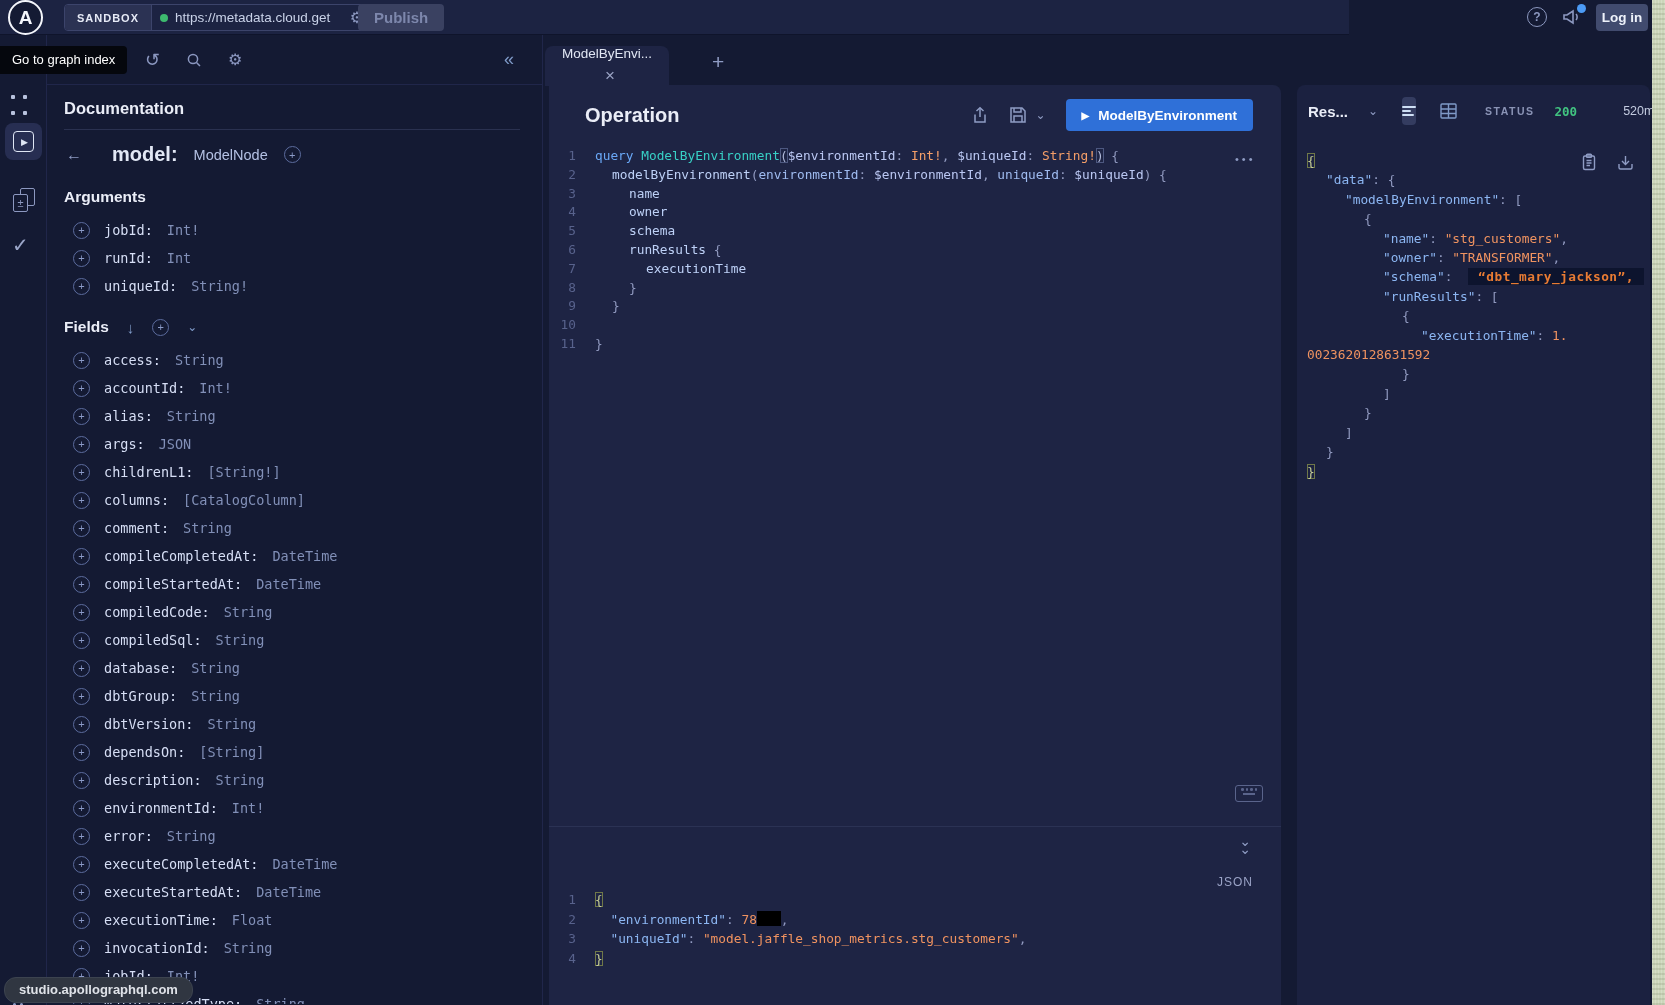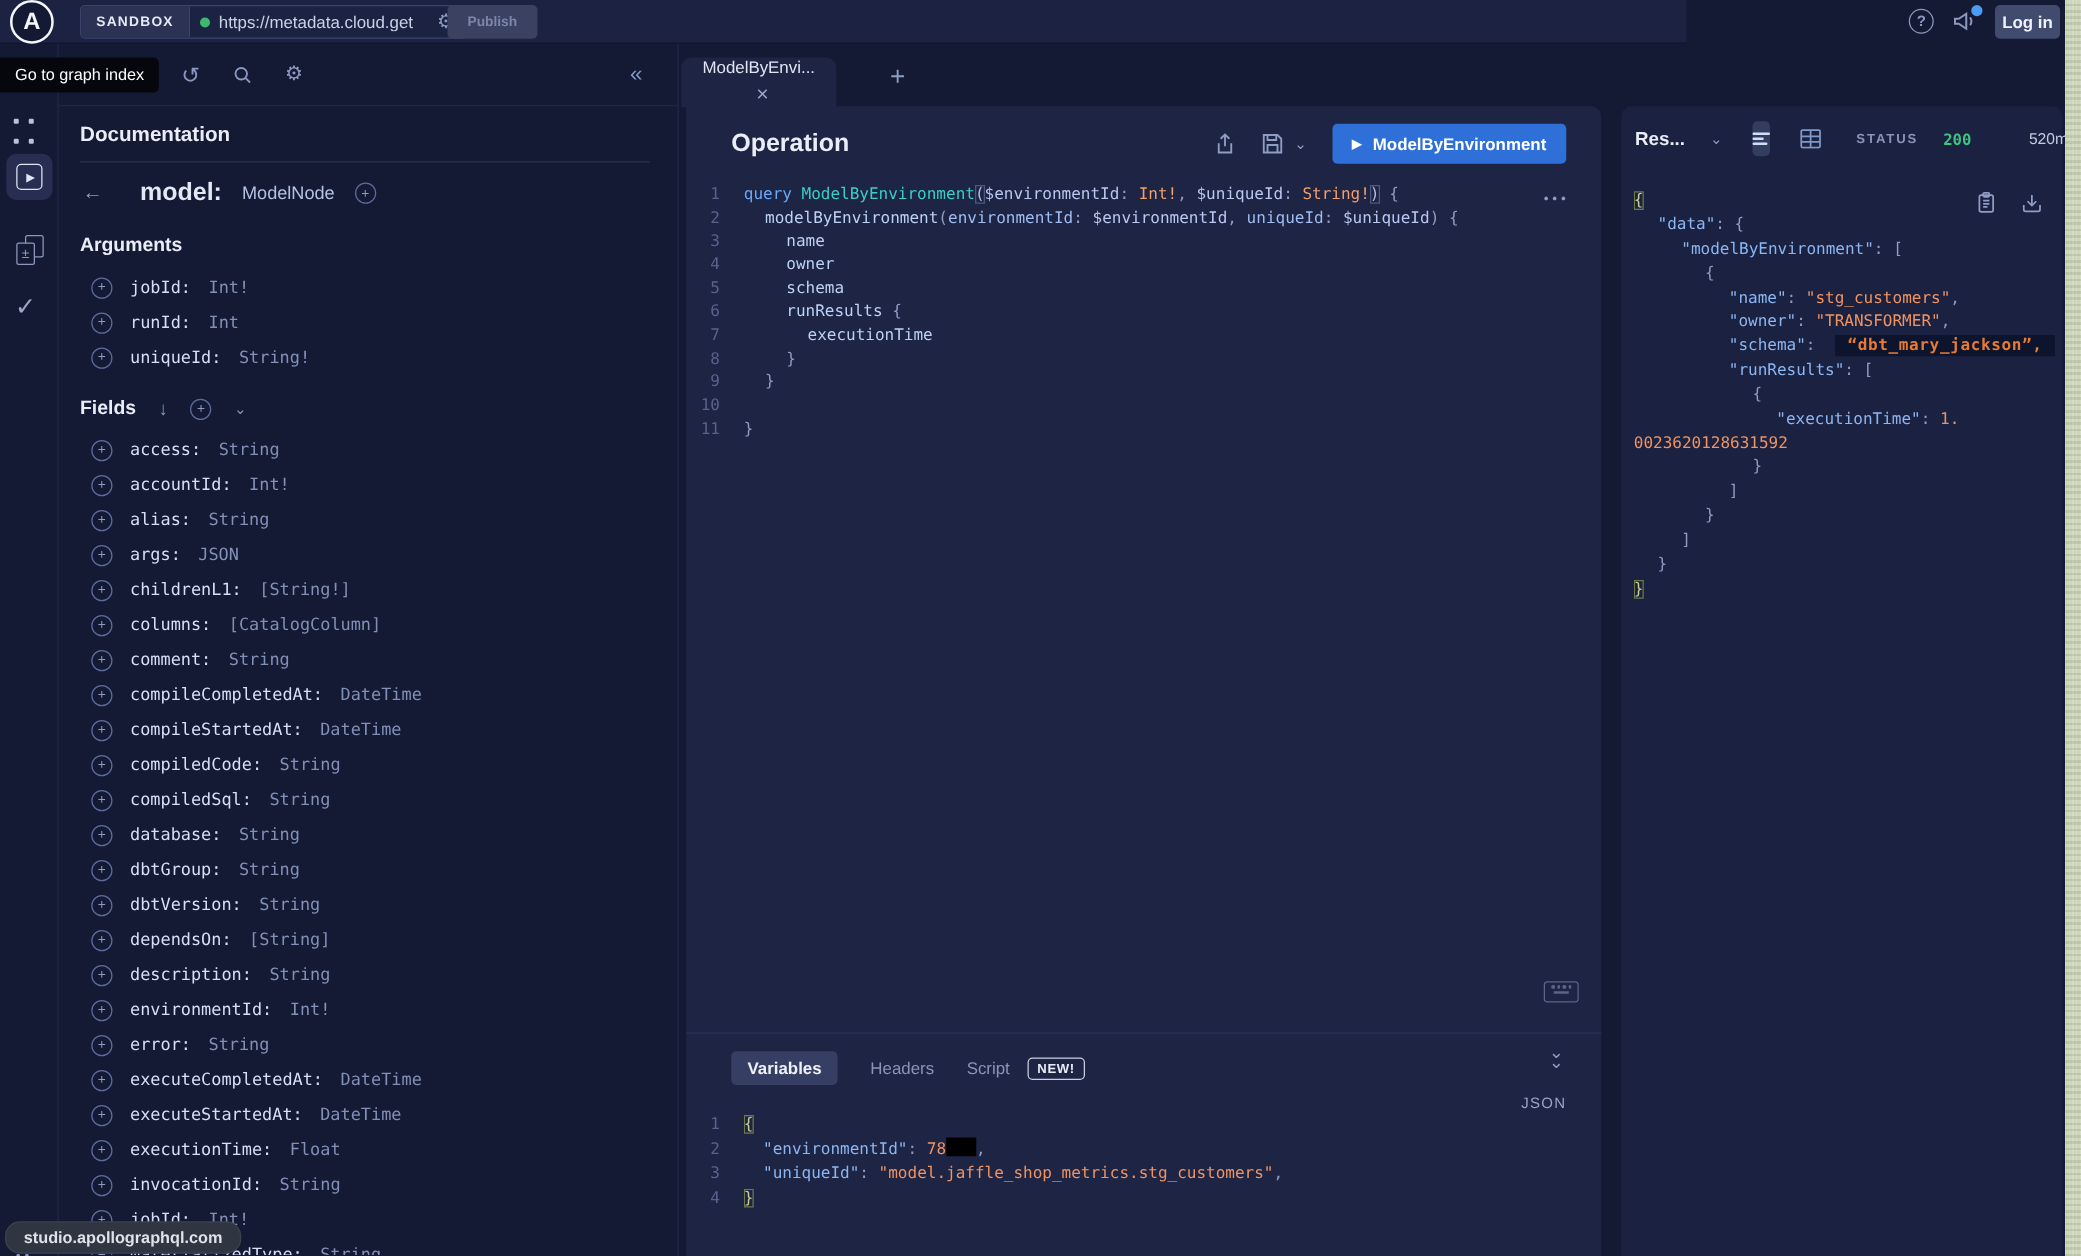--- a/index.html
+++ b/index.html
@@ -20,21 +20,21 @@
   .addr-group { position:absolute; left:64px; top:4px; height:27px; display:flex;
     border:1px solid #3c446b; border-radius:4px; align-items:stretch; }
   .sandbox-chip { background:#2b3253; padding:0 12px; display:flex; align-items:center;
     font-size:11px; font-weight:bold; letter-spacing:1px; color:#e6eaf6;
     border-right:1px solid #3c446b; border-radius:3px 0 0 3px; }
   .url-box { display:flex; align-items:center; gap:7px; padding:0 8px; width:220px; }
   .green-dot { width:8px; height:8px; border-radius:50%; background:#3dba6f; flex:none; }
   .url-text { font-size:13.5px; color:#c9d2e8; white-space:nowrap; overflow:hidden; width:168px; }
   .gear { color:#8c98c0; font-size:16px; line-height:1; }
   .publish-btn { position:absolute; left:358px; top:4px; height:27px; padding:0 16px;
-    background:#3a4161; color:#7d87ac; border-radius:4px; font-size:11px; font-weight:bold;
+    background:#3a4161; color:#7d87ac; border-radius:4px; font-size:15px; font-weight:bold;
     display:flex; align-items:center; }
   .help-icon { position:absolute; left:1527px; top:7px; width:20px; height:20px; border-radius:50%;
     border:1.5px solid #8c98c0; color:#8c98c0; font-size:12px; font-weight:bold;
     display:flex; align-items:center; justify-content:center; }
   .megaphone { position:absolute; left:1561px; top:6px; width:24px; height:24px; }
   .megaphone svg { stroke:#8c98c0; }
   .notif-dot { position:absolute; right:-1px; top:-2px; width:9px; height:9px; border-radius:50%; background:#4c9bf5; }
   .login-btn { position:absolute; left:1596px; top:4px; width:52px; height:27px; background:#414b6e;
     color:#eef2fa; border-radius:4px; font-size:13.5px; font-weight:bold;
     display:flex; align-items:center; justify-content:center; }
@@ -464,26 +464,20 @@
   <div class="kbd-icon">
     <div class="krow">
         <i></i>
         <i></i>
         <i></i>
         <i></i>
       </div>
       <div class="kbar"></div>
   </div>
   <div class="op-divider"></div>
-  <div class="vars-head">
-    <span class="vars-tab-active">Variables</span>
-    <span class="vars-tab">Headers</span>
-    <span class="vars-tab">Script</span>
-    <span class="new-badge">NEW!</span>
-  </div>
   <div class="dbl-chev">
     <div>⌄</div>
       <div>⌄</div>
   </div>
   <div class="json-label">JSON</div>
   <div class="vars-wrap">
     <div class="code vars-code">
         <div class="cl">
           <span class="ln">1</span>
           <span class="ct"><span class="tk bm">{</span></span>

